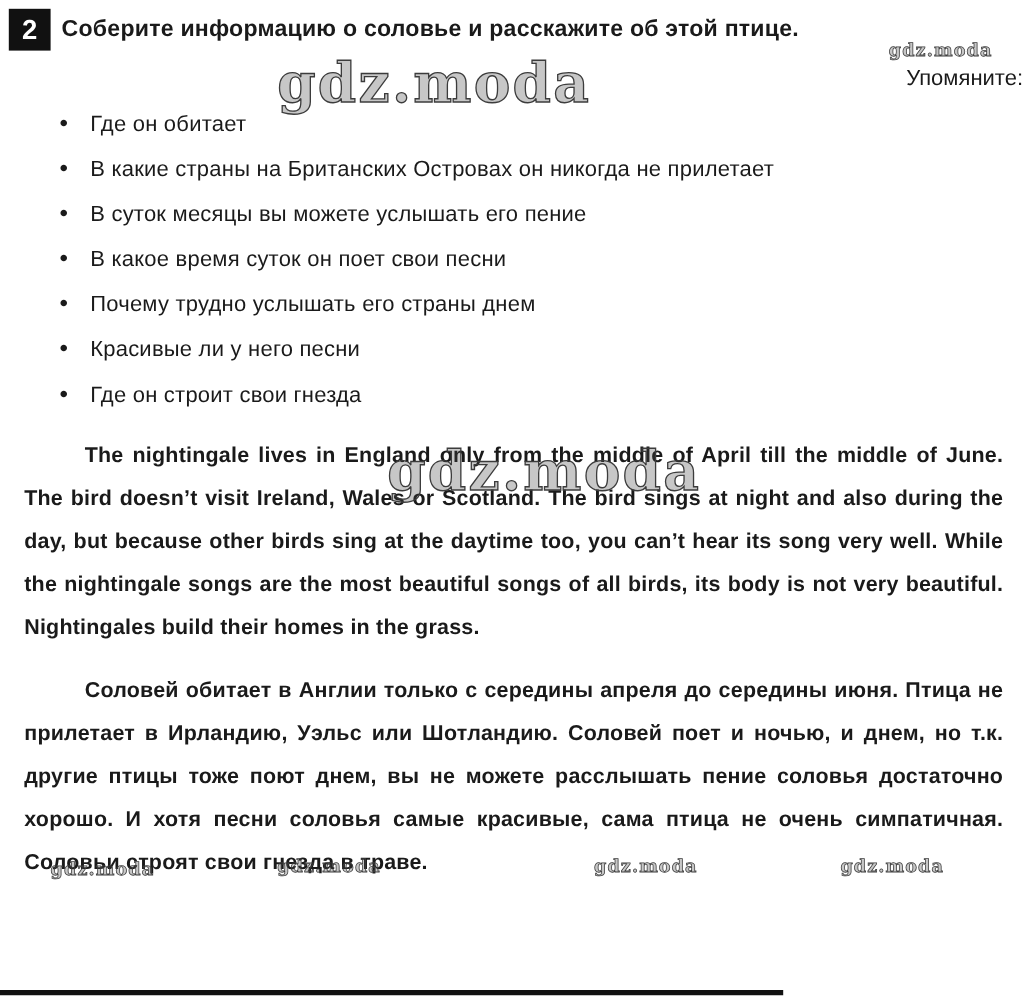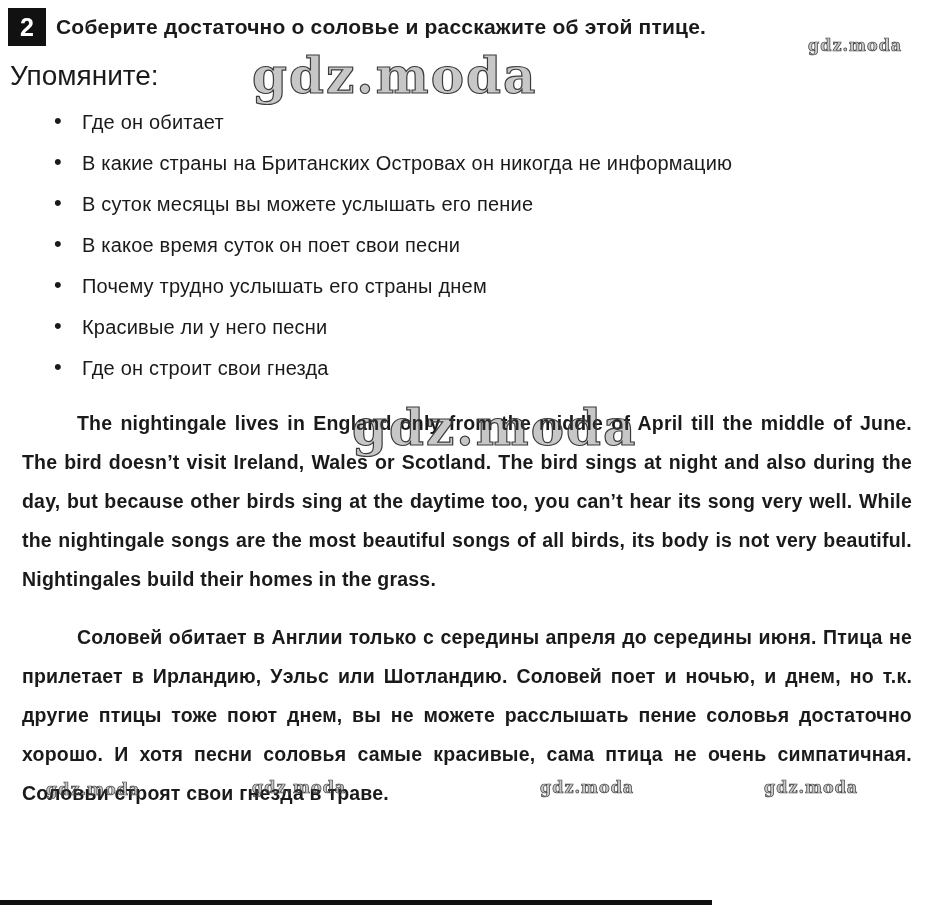--- a/index.html
+++ b/index.html
@@ -38,22 +38,23 @@
   }
   .task-title {
     font-weight: bold;
     font-size: 21px;
     line-height: 26px;
     margin: 6px 0 0 10px;
     letter-spacing: 0.2px;
   }
   
   .mention-label {
-    font-size: 28px;
-    margin: 14px 0 0 10px;
+    font-size: 20px;
+    margin: 14px 0 0 22px;
+    text-align: right;
   }
   
   ul.bullet-list {
     margin: 18px 0 0 0;
     padding: 0 0 0 82px;
     list-style: none;
   }
   ul.bullet-list li {
     position: relative;
     font-size: 20px;
@@ -117,28 +118,28 @@
     background: #111111;
   }
 </style>
 </head>
 <body>
 
 <div class="page">
 
   <div class="task-header">
     <div class="task-badge">2</div>
-    <div class="task-title">Соберите достаточно о соловье и расскажите об этой птице.</div>
+    <div class="task-title">Соберите информацию о соловье и расскажите об этой птице.</div>
   </div>
 
   <div class="mention-label">Упомяните:</div>
 
   <ul class="bullet-list">
     <li>Где он обитает</li>
-    <li>В какие страны на Британских Островах он никогда не информацию</li>
+    <li>В какие страны на Британских Островах он никогда не прилетает</li>
     <li>В суток месяцы вы можете услышать его пение</li>
     <li>В какое время суток он поет свои песни</li>
     <li>Почему трудно услышать его страны днем</li>
     <li>Красивые ли у него песни</li>
     <li>Где он строит свои гнезда</li>
   </ul>
 
   <p class="para para-en">The nightingale lives in England only from the middle of April till the middle of June. The bird doesn’t visit Ireland, Wales or Scotland. The bird sings at night and also during the day, but because other birds sing at the daytime too, you can’t hear its song very well. While the nightingale songs are the most beautiful songs of all birds, its body is not very beautiful. Nightingales build their homes in the grass.</p>
 
   <p class="para para-ru">Соловей обитает в Англии только с середины апреля до середины июня. Птица не прилетает в Ирландию, Уэльс или Шотландию. Соловей поет и ночью, и днем, но т.к. другие птицы тоже поют днем, вы не можете расслышать пение соловья достаточно хорошо. И хотя песни соловья самые красивые, сама птица не очень симпатичная. Соловьи строят свои гнезда в траве.</p>

